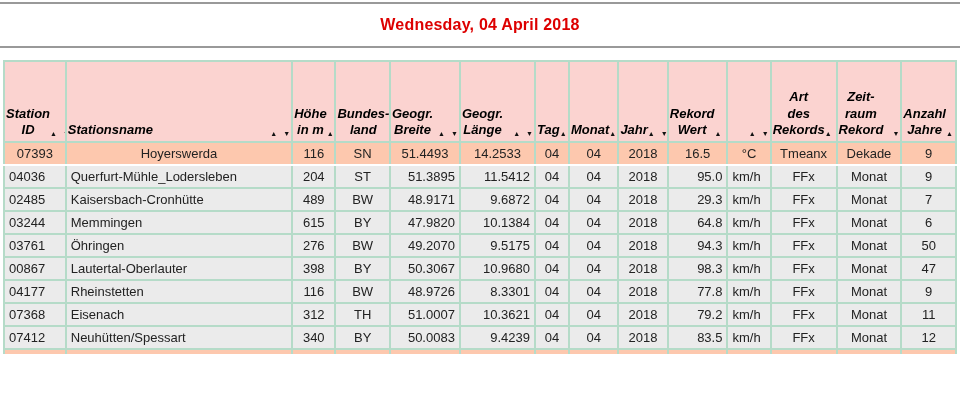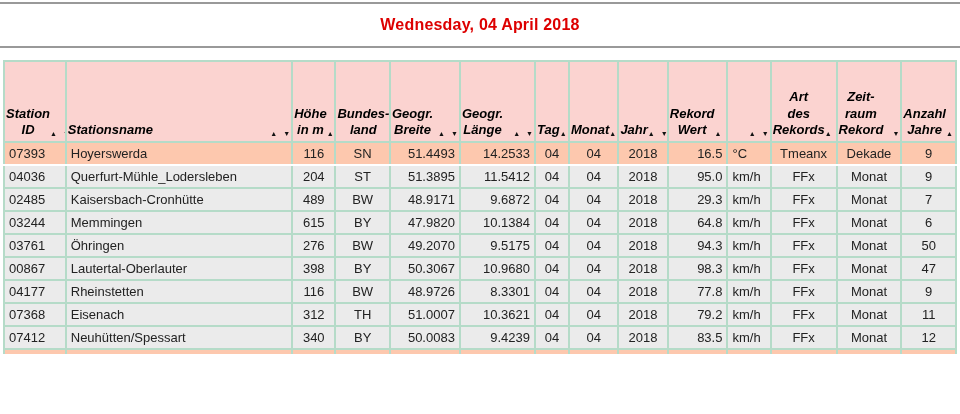--- a/index.html
+++ b/index.html
@@ -75,20 +75,21 @@
     background: var(--row-bg, #ebebeb);
     color: #222222;
     font-size: 13px;
     height: 19px;
     padding: 1px 4px;
     white-space: nowrap;
   }
   tr.highlighted td {
     background: var(--highlight-bg, #fdc8ae);
     border-bottom-color: #ffffff;
+    text-align: center;
   }
   td.al-left   { text-align: left;   padding-left: 6px; }
   td.al-center { text-align: center; }
   td.al-right  { text-align: right;  padding-right: 7px; }
   tr.partial td {
     height: 4px;
     padding: 0;
     border-bottom: none;
   }
 </style>

